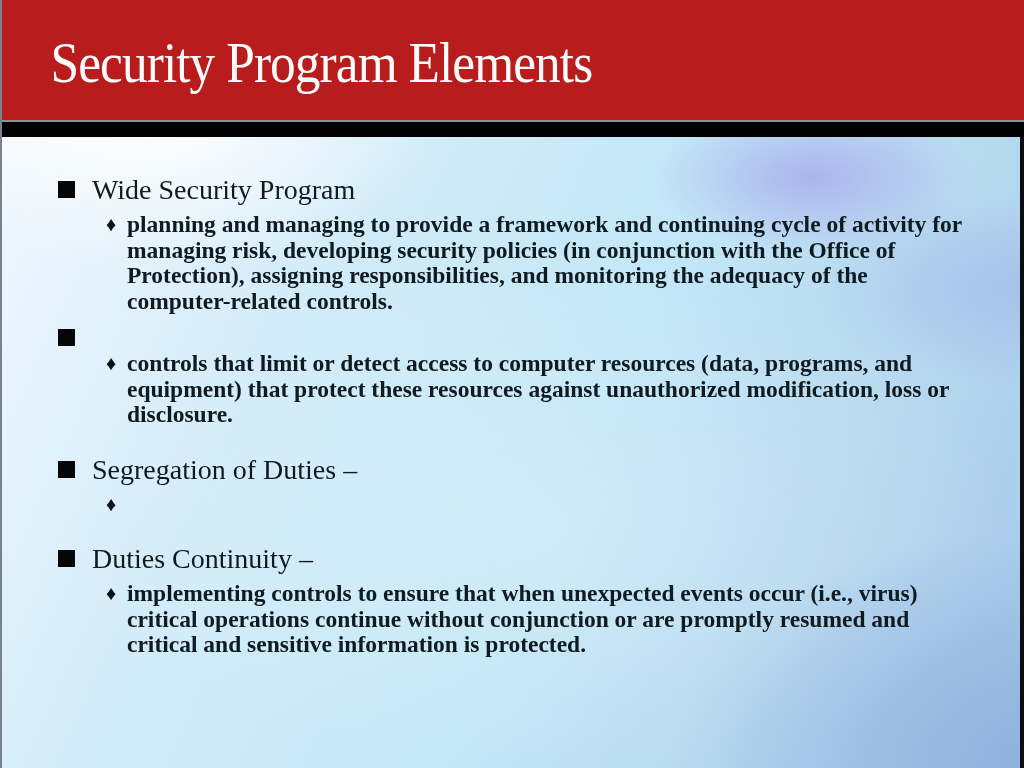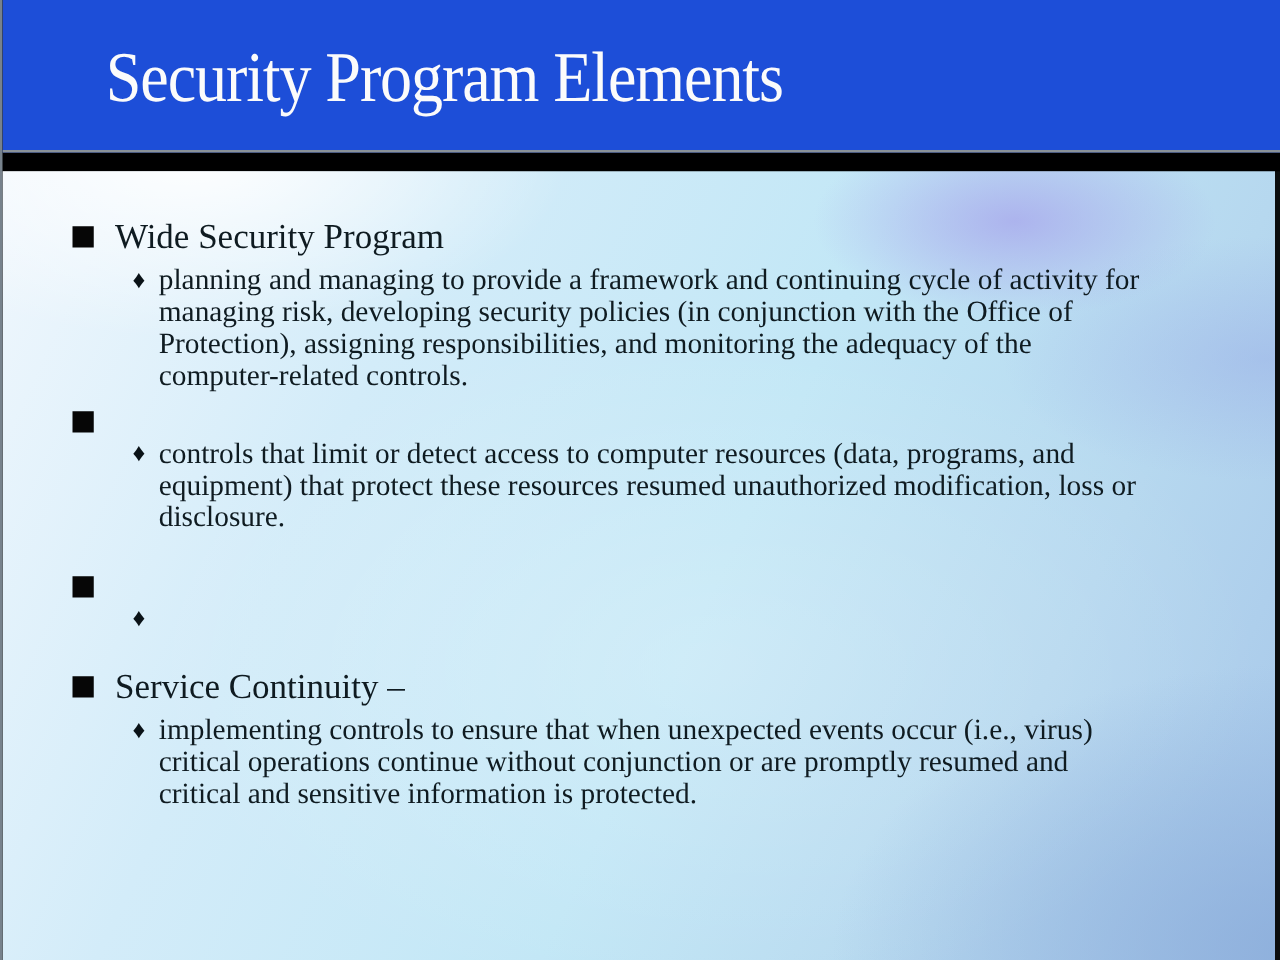--- a/index.html
+++ b/index.html
@@ -8,24 +8,23 @@
     width:1024px;height:768px;
     overflow:hidden;
     font-family:"Liberation Serif","DejaVu Serif",serif;
     background:#000;
     border-left:2px solid #77828c;
     box-sizing:border-box;
   }
   .title-band{
     position:relative;
     width:100%;height:122px;
-    background:#1d4ed8;
+    background:#b91c1c;
     border-bottom:2px solid #8a9298;
     box-sizing:border-box;
-    padding-left:34px;
   }
   .slide-title{
     margin:0;
     padding:30px 0 0 54px;
     font-size:57px;
     font-weight:400;
     color:#fbfbfb;
     white-space:nowrap;
     letter-spacing:-1px;
     transform:scaleX(0.9);
@@ -72,20 +71,21 @@
     flex:none;
     width:21px;
     margin-left:104px;
     font-size:20px;
     line-height:25.5px;
     color:#0a1217;
   }
   .body-text{
     white-space:pre-line;
     max-width:888px;
+    font-weight:bold;
   }
 </style>
 </head>
 <body>
 
 <div class="slide">
 
   <div class="title-band">
     <h1 class="slide-title">Security Program Elements</h1>
   </div>
@@ -106,38 +106,39 @@
       </div>
     </div>
 
     <div class="item">
       <div class="item-header">
         <span class="sq-bullet"></span>
       </div>
       <div class="item-body">
         <span class="diamond">♦</span>
         <span class="body-text">controls that limit or detect access to computer resources (data, programs, and
-equipment) that protect these resources resumed unauthorized modification, loss or
+equipment) that protect these resources against unauthorized modification, loss or
 disclosure.</span>
       </div>
     </div>
 
     <div class="item spaced">
       <div class="item-header">
         <span class="sq-bullet"></span>
+        <span class="item-title">Segregation of Duties –</span>
       </div>
       <div class="item-body">
         <span class="diamond">♦</span>
       </div>
     </div>
 
     <div class="item spaced">
       <div class="item-header">
         <span class="sq-bullet"></span>
-        <span class="item-title">Service Continuity –</span>
+        <span class="item-title">Duties Continuity –</span>
       </div>
       <div class="item-body">
         <span class="diamond">♦</span>
         <span class="body-text">implementing controls to ensure that when unexpected events occur (i.e., virus)
 critical operations continue without conjunction or are promptly resumed and
 critical and sensitive information is protected.</span>
       </div>
     </div>
 
   </div>

